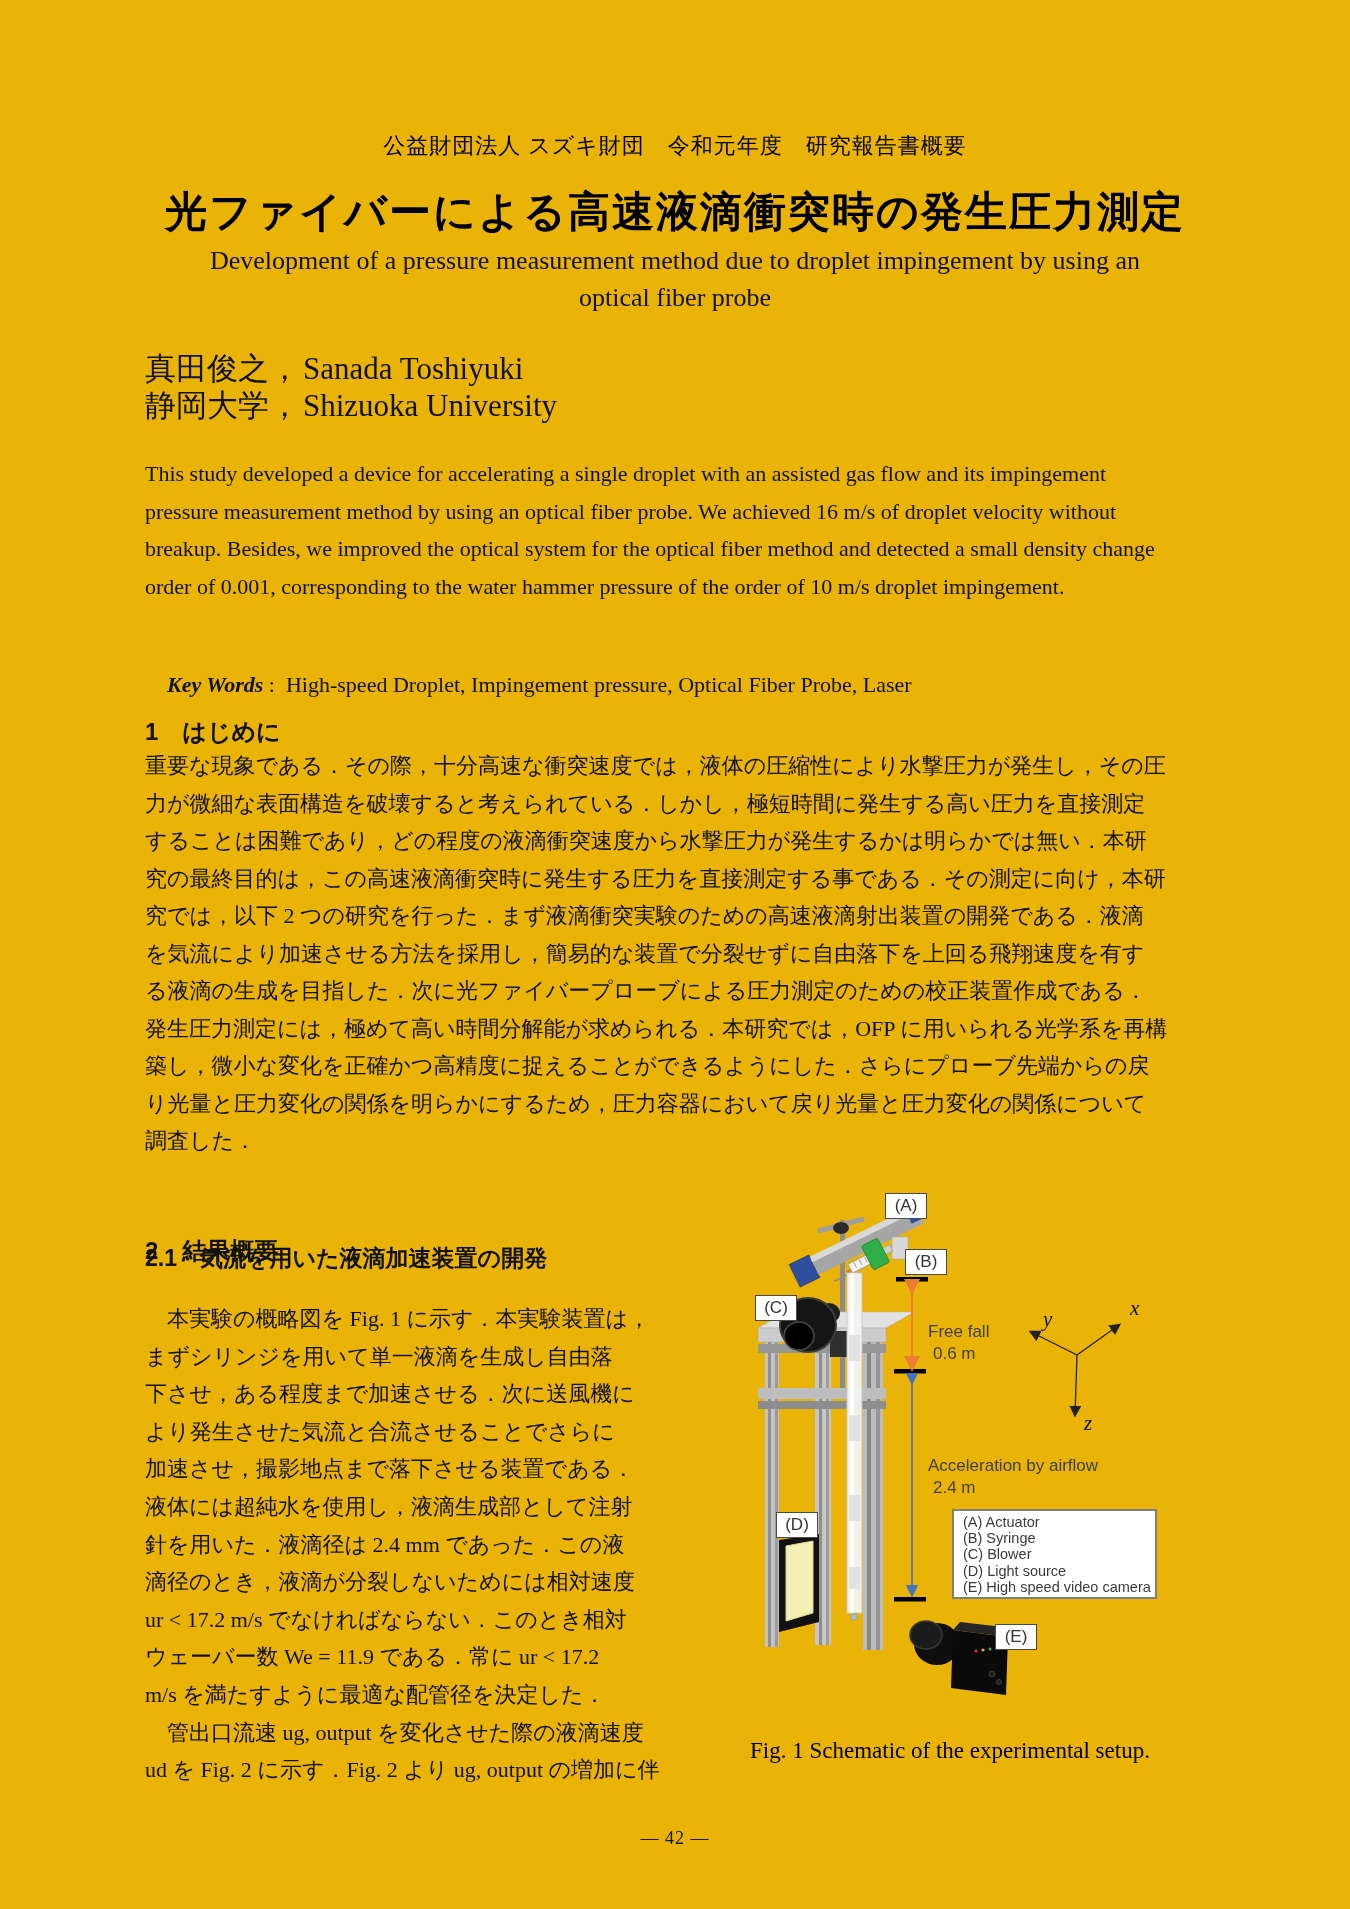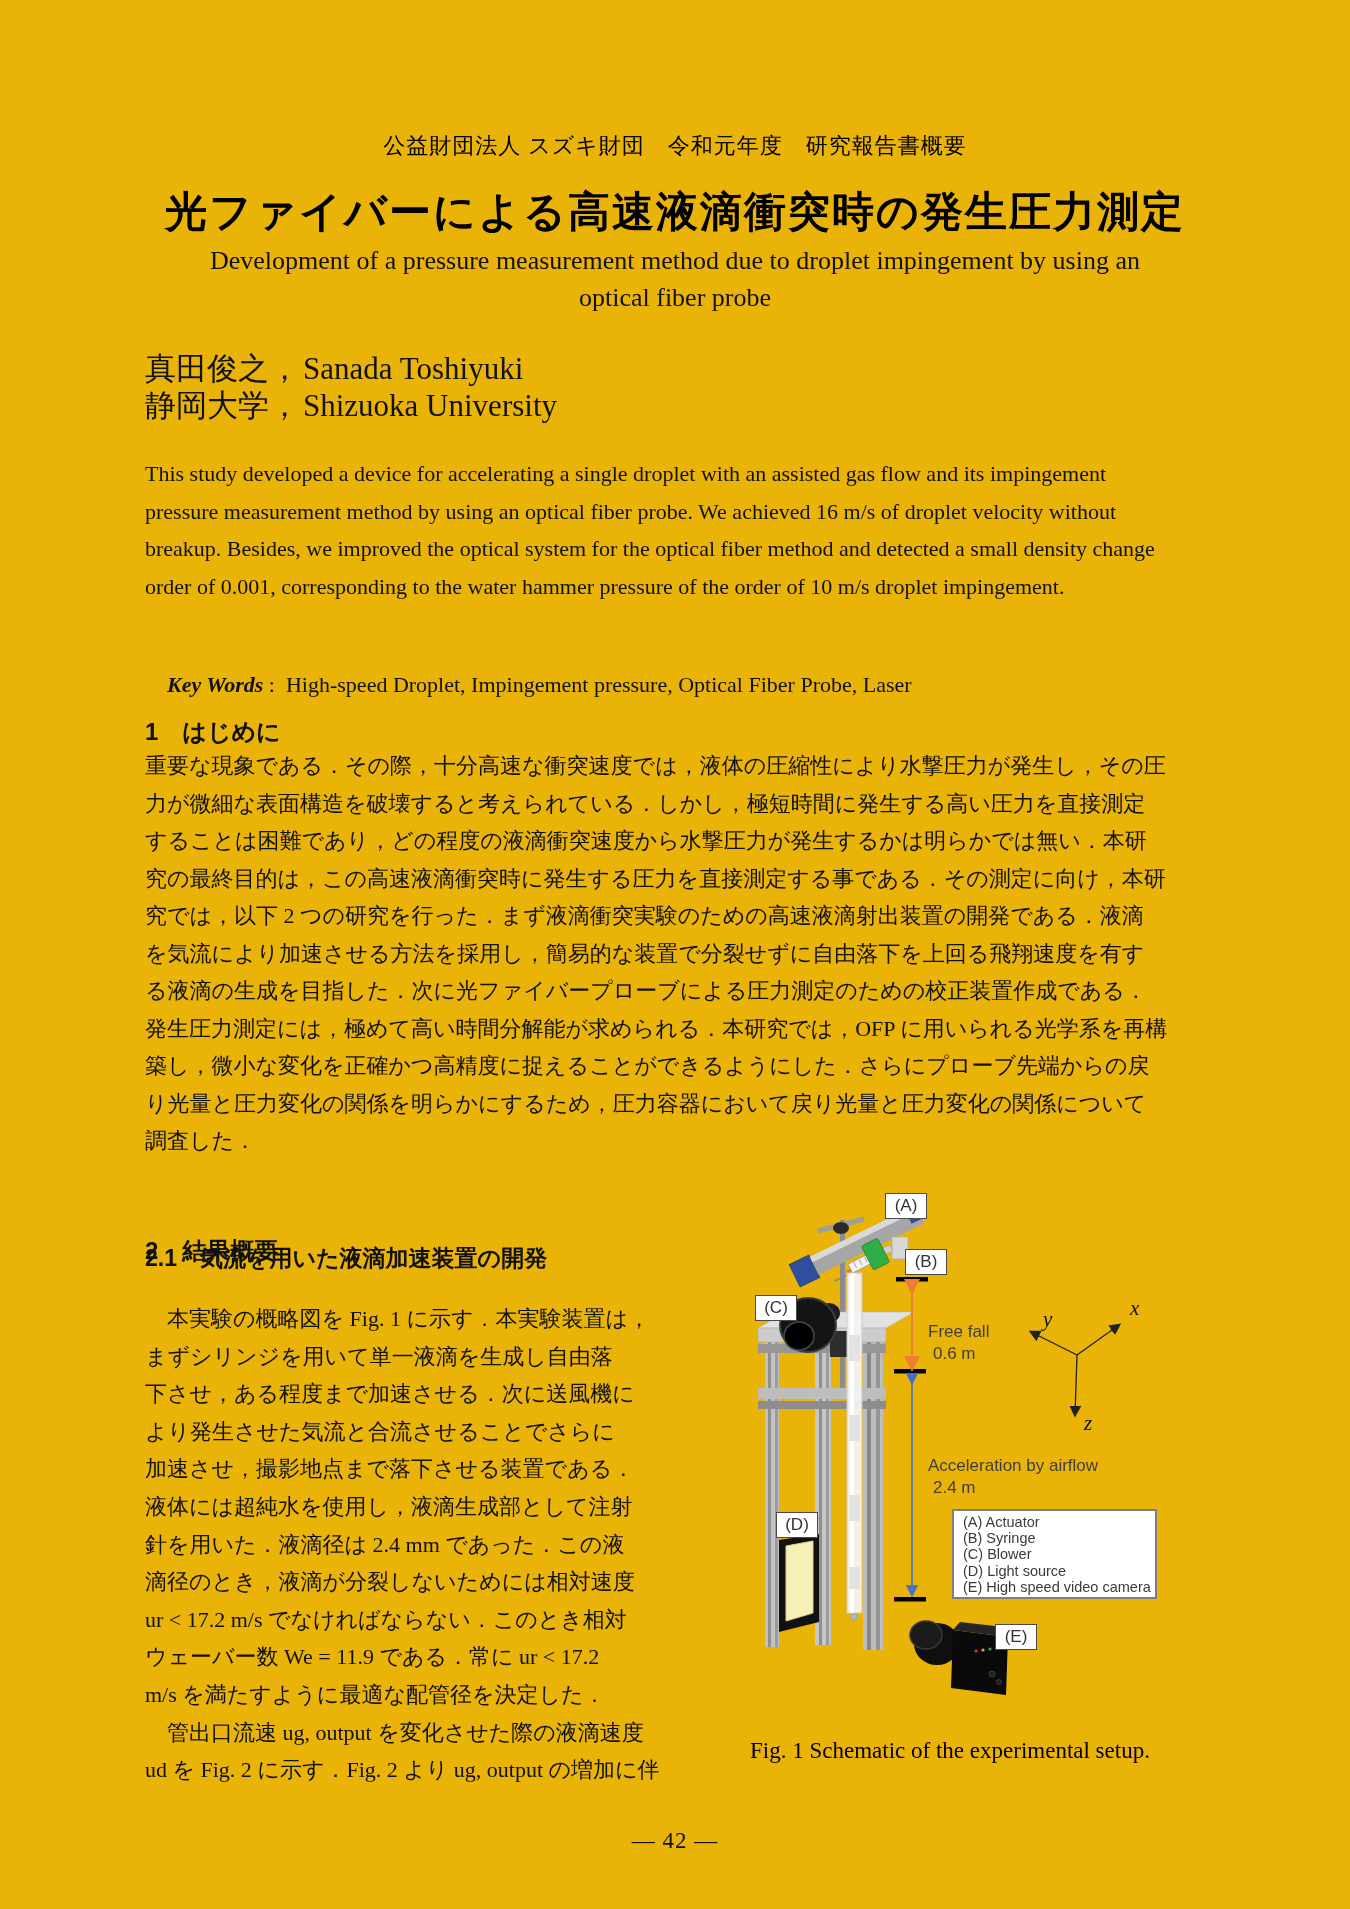--- a/index.html
+++ b/index.html
@@ -25,21 +25,21 @@
 
   .h1{left:145px;top:716px;font-family:"Liberation Sans",sans-serif;font-size:24px;font-weight:bold;}
   .para1{left:145px;top:747px;width:1062px;font-size:22px;}
   .para1 > div{line-height:37.5px;height:37.5px;overflow:visible;white-space:nowrap;}
 
   .h2{left:145px;top:1235px;font-family:"Liberation Sans",sans-serif;font-size:24px;font-weight:bold;}
   .h2sub{left:145px;top:1243px;font-family:"Liberation Sans",sans-serif;font-size:23px;font-weight:bold;}
   .col-left{left:145px;top:1300px;width:515px;font-size:22px;}
   .col-left > div{line-height:37.6px;height:37.6px;white-space:nowrap;}
 
-  .footer{top:1828px;font-size:23px;letter-spacing:1px;}
+  .footer{top:1828px;font-size:18px;letter-spacing:1px;}
 
   
   .figure{left:740px;top:1185px;width:420px;height:600px;}
   .fig-svg{position:absolute;left:0;top:0;}
   .fig-label{position:absolute;width:40px;height:24px;background:#fff;border:1.5px solid #4a4a4a;
              font-family:"Liberation Sans",sans-serif;font-size:17px;color:#333;
              display:flex;align-items:center;justify-content:center;}
   .lab-a{left:145px;top:8px;}
   .lab-b{left:165px;top:64px;}
   .lab-c{left:15px;top:110px;}

